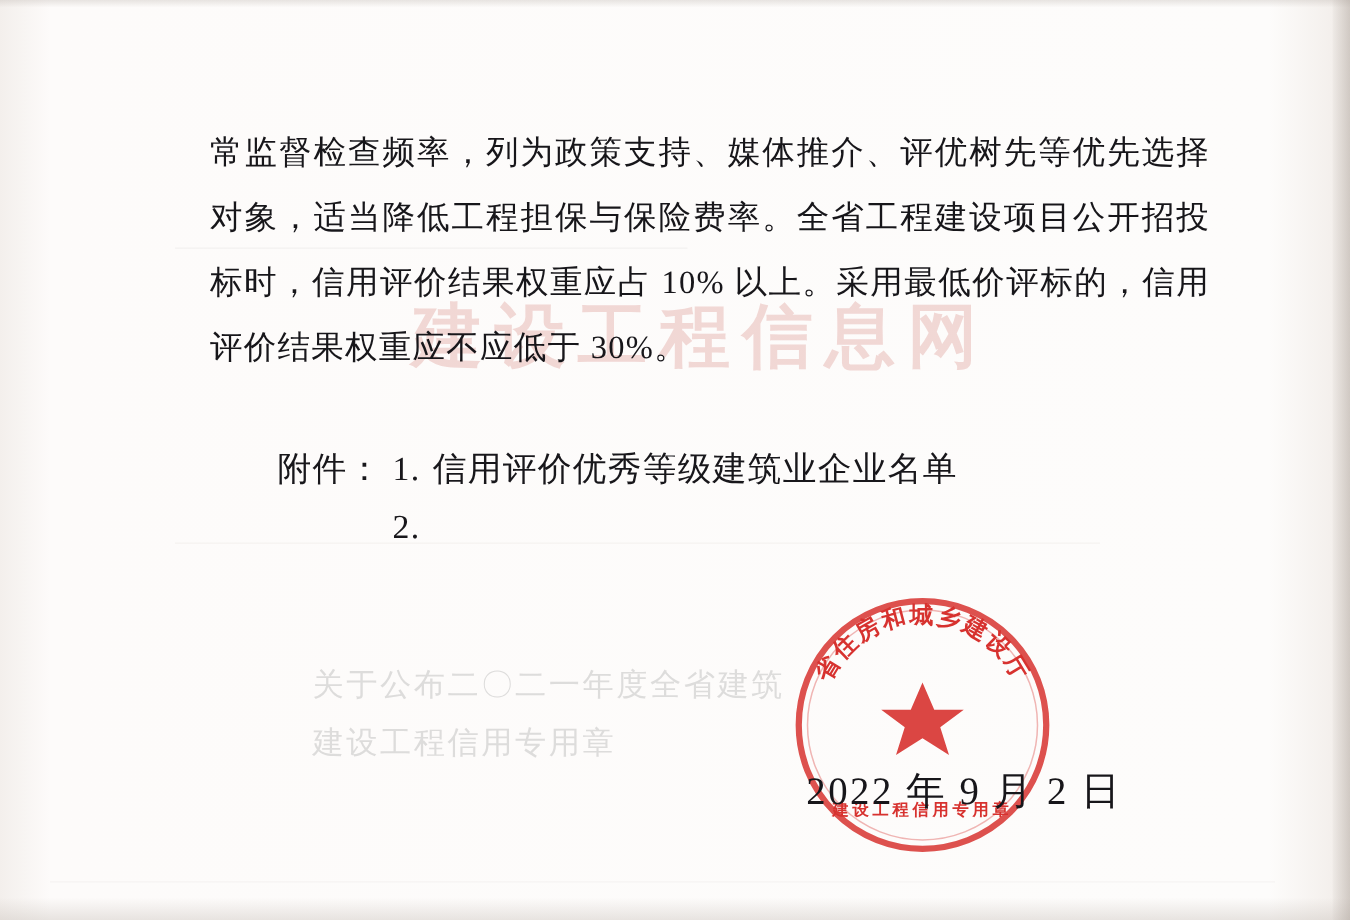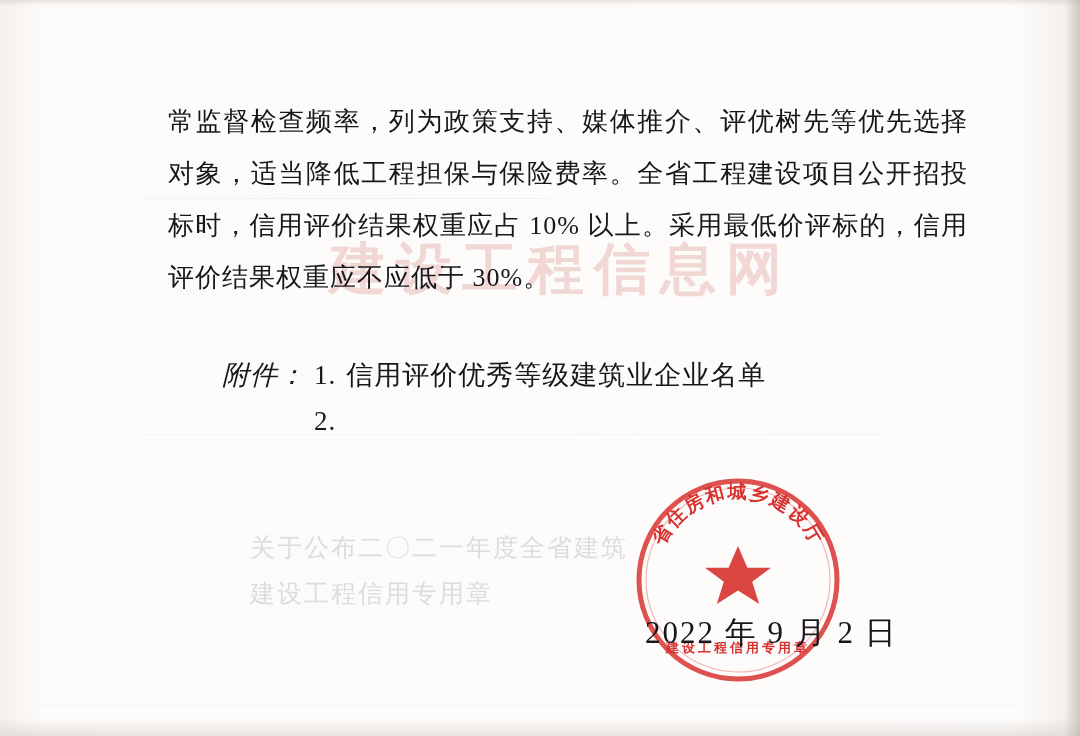--- a/index.html
+++ b/index.html
@@ -67,21 +67,21 @@
   
   .ghost {
     position: absolute;
     left: 250px;
     top: 525px;
     width: 430px;
     color: rgba(150, 148, 150, 0.30);
     font-size: 25px;
     line-height: 46px;
     letter-spacing: 2px;
-    font-family: Liberation Serif, serif;
+    font-family: Liberation Sans, sans-serif;
     pointer-events: none;
     user-select: none;
   }
   .ghost div { white-space: nowrap; }
 
   
   .scanline {
     position: absolute;
     height: 1px;
     background: rgba(175, 168, 162, 0.35);
@@ -103,21 +103,21 @@
   .attach-block {
     position: absolute;
     left: 222px;
     top: 352px;
     font-size: 27px;
     line-height: 46px;
     color: #18171b;
     letter-spacing: 1px;
   }
   .attach-row { display: flex; align-items: baseline; white-space: nowrap; }
-  .attach-label { margin-right: 8px; font-style: italic; }
+  .attach-label { margin-right: 8px; }
   .attach-num { margin-right: 10px; }
   .attach-indent { padding-left: 92px; }
 
   .date-line {
     position: absolute;
     left: 645px;
     top: 612px;
     font-size: 31px;
     letter-spacing: 2px;
     color: #17161a;

